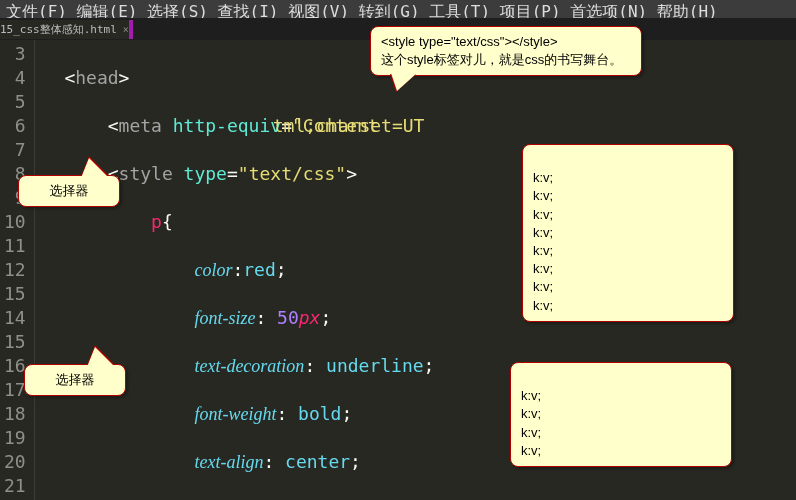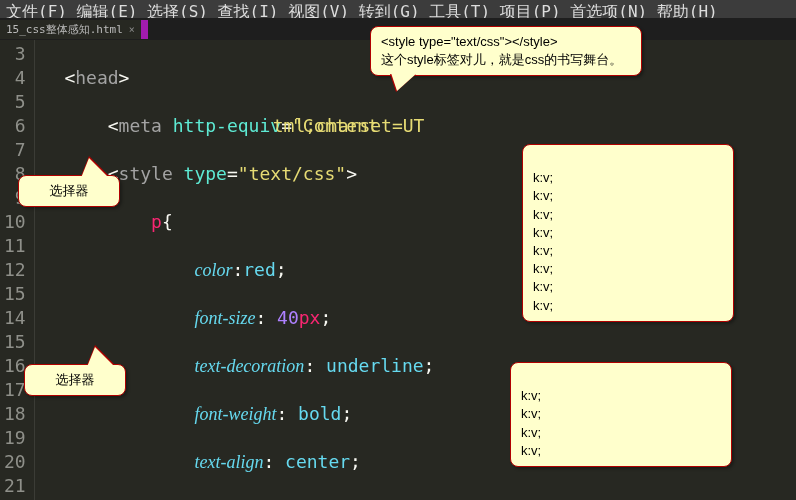--- a/index.html
+++ b/index.html
@@ -22,22 +22,22 @@
   .tabs {
     background: #1e1e1e;
     display: flex;
     height: 22px;
     align-items: center;
   }
   .tab {
     background: #272822;
     color: #bbb;
     font-size: 11px;
-    padding: 2px 6px;
-    border-right: 7px solid #a21caf;
+    padding: 2px 0;
+    border-right: 4px solid #a21caf;
     display: flex;
     align-items: center;
     gap: 6px;
   }
   .tab-close {
     color: #888;
     font-size: 10px;
   }
   .editor {
     display: flex;
@@ -63,21 +63,21 @@
   }
   .code .line { display: block; height: 24px;} 
   .tg { color: #a3a3a3; } 
   .at { color: #5eead4; text-align: right; } 
   .st { color: #e6db74; } 
   .kw { color: #f92672; } 
   .pr { color: #66d9ef; font-style: italic; font-family: Liberation Serif, serif; } 
   .nm { color: #ae81ff; } 
   .vi { color: #66d9ef; } 
   .w  { color: #f8f8f2; }
-  .it { }
+  .it { font-style: italic; }
 
   .callout {
     position: absolute;
     background: #ffffcc;
     border: 1.5px solid #b00000;
     border-radius: 8px;
     color: #000;
     font-family: Arial, "Microsoft YaHei", sans-serif;
     font-size: 13px;
     padding: 6px 10px;
@@ -143,21 +143,21 @@
     <span class="ln">20</span>
     <span class="ln">21</span>
     <span class="ln">22</span>
   </div>
   <div class="code">
 <span class="line">  <span class="w">&lt;</span><span class="tg">head</span><span class="w">&gt;</span></span>
 <span class="line">      <span class="w">&lt;</span><span class="tg">meta</span><span> </span><span class="at">http-equiv</span><span class="w">=</span><span class="st">"</span><span class="st">Content</span><span style="position:absolute;right:10px" class="st">tml;charset=UT</span></span>
 <span class="line">      <span class="w">&lt;</span><span class="tg">style</span><span> </span><span class="at">type</span><span class="w">=</span><span class="st">"</span><span class="st">text/css</span><span class="st">"</span><span class="w">&gt;</span></span>
 <span class="line">          <span class="kw">p</span><span class="w">{</span></span>
 <span class="line">              <span class="pr">color</span><span class="w">:</span><span class="vi">red</span><span class="w">;</span></span>
-<span class="line">              <span class="pr">font-size</span><span class="w">: </span><span class="nm">40</span><span class="kw it">px</span><span class="w">;</span></span>
+<span class="line">              <span class="pr">font-size</span><span class="w">: </span><span class="nm">50</span><span class="kw it">px</span><span class="w">;</span></span>
 <span class="line">              <span class="pr">text-decoration</span><span class="w">: </span><span class="vi">underline</span><span class="w">;</span></span>
 <span class="line">              <span class="pr">font-weight</span><span class="w">: </span><span class="vi">bold</span><span class="w">;</span></span>
 <span class="line">              <span class="pr">text-align</span><span class="w">: </span><span class="vi">center</span><span class="w">;</span></span>
 
 
 
 
 
 
 

